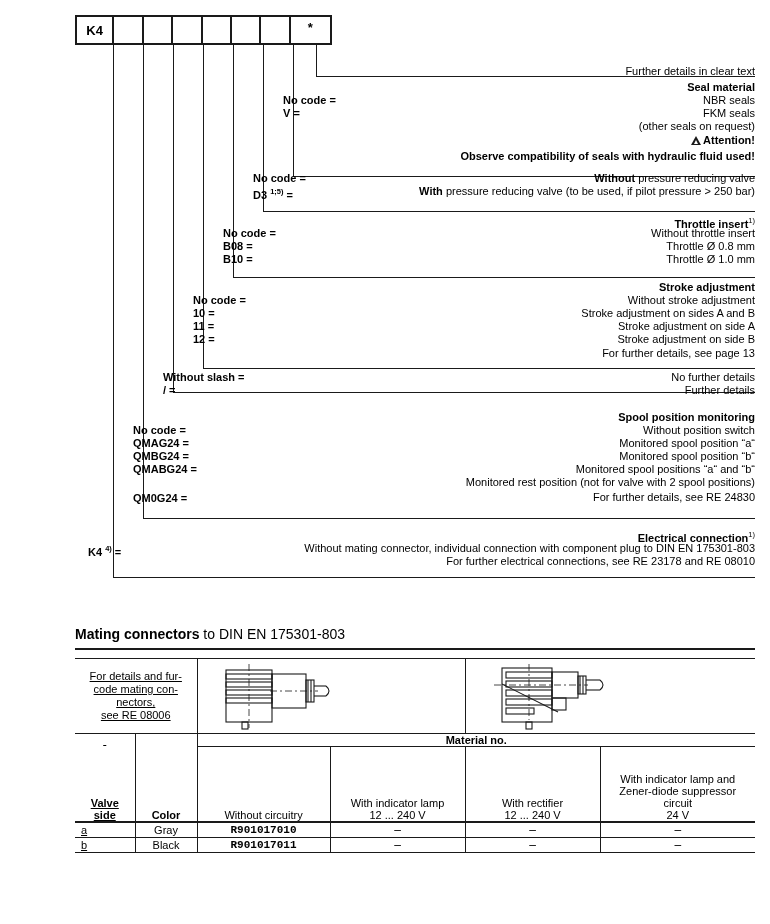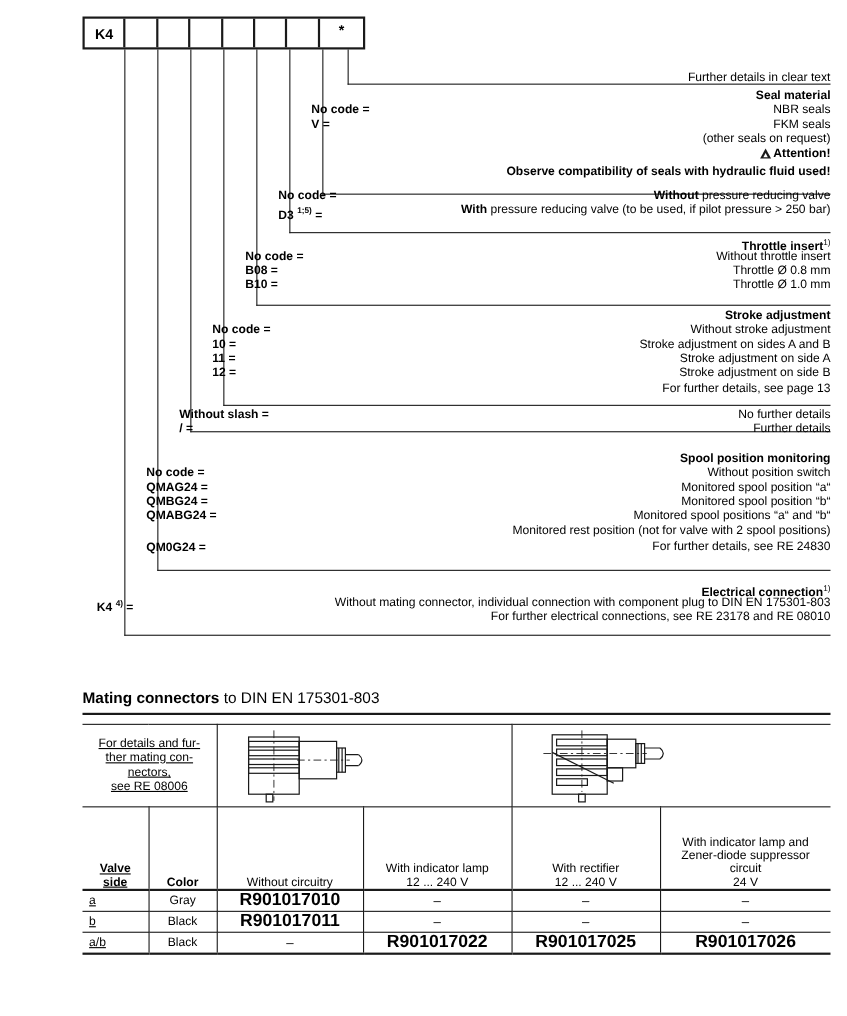--- a/index.html
+++ b/index.html
@@ -68,21 +68,21 @@
     border-collapse:collapse;font-size:11px;table-layout:fixed;}
   table.mc td{border:1px solid #1a1a1a;padding:0;vertical-align:middle;
     text-align:center;}
   .thick-b{border-bottom-width:2px !important;}
   .nb-l{border-left:none !important;text-decoration:underline;}
   .nb-r{border-right:none !important;}
   .nb-t{border-top:none !important;}
   .nb-b{border-bottom:none !important;}
   .cell-pad{padding:3px 4px;}
   .hdr{font-weight:bold;}
-  .valcell{font-weight:bold;font-size:16px;}
+  .valcell{font-weight:bold;font-size:11px;font-family:Liberation Mono, monospace;}
   .dash{font-size:12px;}
   .note{font-size:11px;line-height:13px;padding:4px 8px;text-align:center;}
   .drawcell{height:74px;}
   svg{display:block;}
 </style>
 </head>
 <body>
 
 <div class="abs" id="code-box">
   <div class="cellrow">
@@ -183,21 +183,21 @@
     <col style="width:133px">
     <col style="width:135px">
     <col style="width:135px">
     <col style="width:155px">
   </colgroup>
   <tbody>
 
     <tr>
       <td colspan="2" class="note nb-l drawcell">
         <div>For details and fur-</div>
-        <div>ther mating con-</div>
+        <div>code mating con-</div>
         <div>nectors,</div>
         <div>see RE 08006</div>
       </td>
       <td colspan="2" class="drawcell">
         <div style="display:flex;justify-content:flex-start;padding-left:16px;">
         <svg width="130" height="68" viewBox="0 0 130 68">
           <g fill="none" stroke="#1a1a1a" stroke-width="1.1">
             <rect x="12" y="8" width="46" height="52"></rect>
             <rect x="12" y="12" width="46" height="5"></rect>
             <rect x="12" y="20" width="46" height="5"></rect>
@@ -242,20 +242,25 @@
           </g>
           <g stroke="#1a1a1a" stroke-width="0.8" stroke-dasharray="7,3,2,3" fill="none">
             <line x1="41" y1="2" x2="41" y2="58"></line>
             <line x1="6" y1="23" x2="100" y2="23"></line>
           </g>
         </svg>
         </div>
       </td>
     </tr>
 
+    <tr>
+      <td class="nb-l nb-b">&nbsp;</td>
+      <td class="nb-b">&nbsp;</td>
+      <td colspan="4" class="hdr nb-r cell-pad">Material no.</td>
+    </tr>
 
     <tr>
       <td class="hdr nb-l nb-t thick-b cell-pad" style="vertical-align:bottom;">
         <div>Valve</div>
         <div>side</div>
       </td>
       <td class="hdr nb-t thick-b cell-pad" style="vertical-align:bottom;">Color</td>
       <td class="thick-b cell-pad" style="vertical-align:bottom;height:74px;margin-top:44px;">Without circuitry</td>
       <td class="thick-b cell-pad" style="vertical-align:bottom;">
         <div>With indicator lamp</div>
@@ -284,22 +289,14 @@
 
     <tr>
       <td class="nb-l cell-pad" style="text-align:left;padding-left:6px;">b</td>
       <td class="cell-pad">Black</td>
       <td class="valcell cell-pad">R901017011</td>
       <td class="dash cell-pad">–</td>
       <td class="dash cell-pad">–</td>
       <td class="dash nb-r cell-pad">–</td>
     </tr>
 
-    <tr>
-      <td class="nb-l thick-b cell-pad" style="text-align:left;padding-left:6px;">a/b</td>
-      <td class="thick-b cell-pad">Black</td>
-      <td class="dash thick-b cell-pad">–</td>
-      <td class="valcell thick-b cell-pad">R901017022</td>
-      <td class="valcell thick-b cell-pad">R901017025</td>
-      <td class="valcell nb-r thick-b cell-pad">R901017026</td>
-    </tr>
   </tbody>
 </table>
 
 </body></html>

